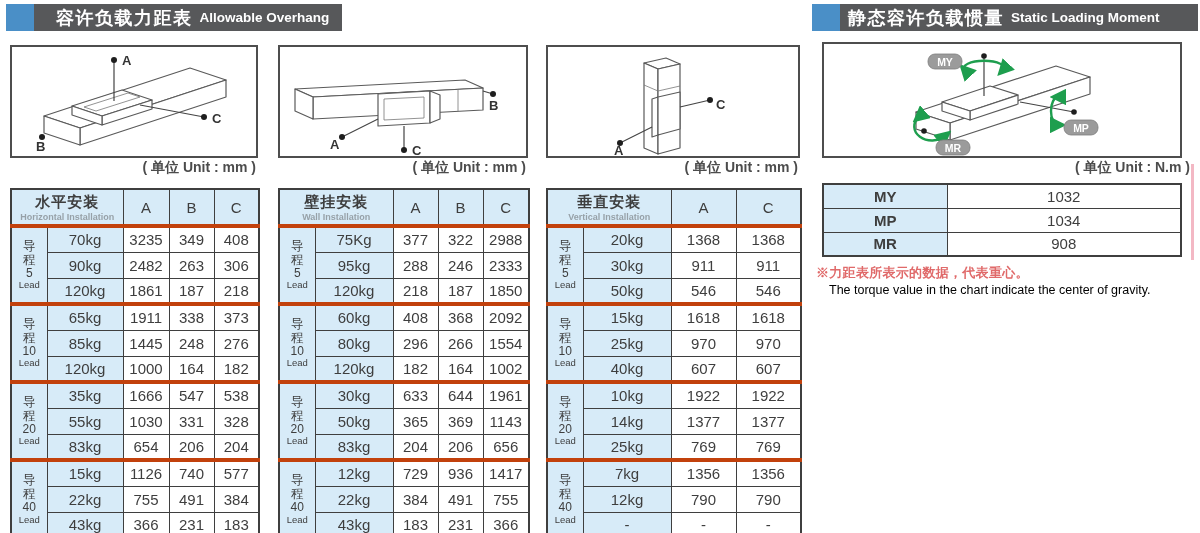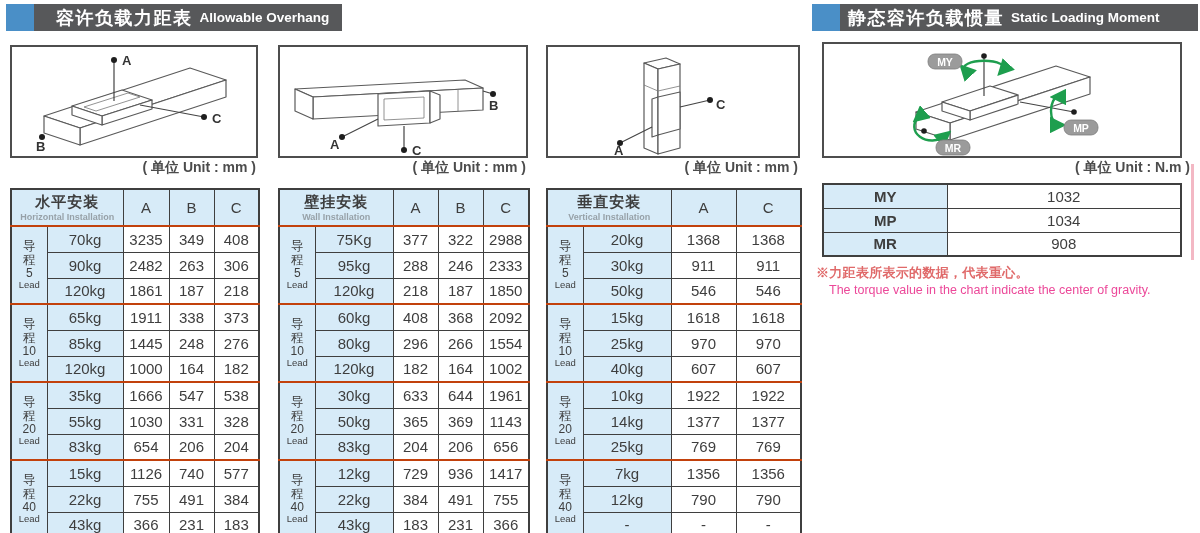--- a/index.html
+++ b/index.html
@@ -27,31 +27,31 @@
   .ltab thead th{background:#d7ebf8;height:37px}
   .ttl .tzh{font-size:15px;font-weight:bold;letter-spacing:1px}
   .ttl .ten{font-size:9px;color:#97a1a8;font-weight:bold}
   .colh{font-size:15px;font-weight:normal}
   .ltab tbody td{height:26px;font-size:15px}
   .ltab td.load{background:#d7ebf8}
   .ltab td.lead{background:#d7ebf8;font-size:12.5px;line-height:1.12;padding:1px 0}
   .ltab td.lead .lz{display:block;width:14px;margin:0 auto;word-break:break-all;font-size:12.5px}
   .ltab td.lead .ln{display:block;font-size:12px}
   .ltab td.lead .le{display:block;font-size:9.5px}
-  .ltab tr.gs td{border-top:2px solid #c2410c}
+  .ltab tr.gs td{border-top:4px solid #c2410c}
 
   
   .mtab{position:absolute;left:822px;top:183px;width:360px;border-collapse:collapse;border:2px solid #3f3f3f;background:#fff}
   .mtab td{border:1px solid #3f3f3f;height:24px;text-align:center;font-size:15px;color:#3e3e3e}
   .mtab td.ml{background:#d7ebf8;font-weight:bold}
 
   
   .notes{position:absolute;left:816px;top:264px;width:384px}
   .note-zh{color:#e06a6a;font-weight:bold;font-size:13px;line-height:1.42;letter-spacing:.3px}
-  .note-en{color:#ec4899;font-size:12.5px;line-height:1.38;padding-left:13px}
+  .note-en{color:#000000;font-size:12.5px;line-height:1.38;padding-left:13px}
 
   
   .edge{position:absolute;left:1191px;top:164px;width:3px;height:96px;background:#f3b8c4}
 
   
   .draw{stroke:#5a5a5a;stroke-width:1.2;fill:#fff;stroke-linejoin:round}
   .thin{stroke:#777;stroke-width:.8;fill:none}
   .leader{stroke:#444;stroke-width:1.2}
   .dot{fill:#1e1e1e}
   .plabel{font-family:"Liberation Sans",sans-serif;font-size:13px;font-weight:bold;fill:#333}

